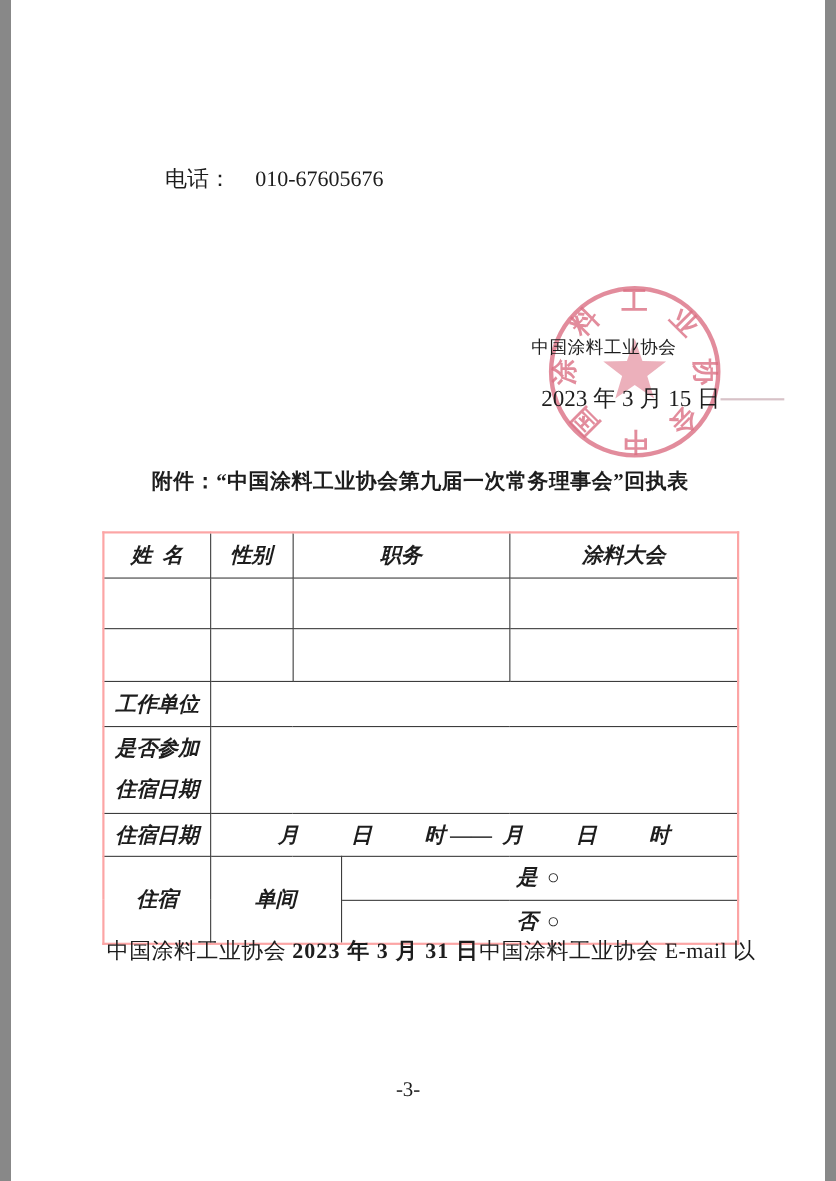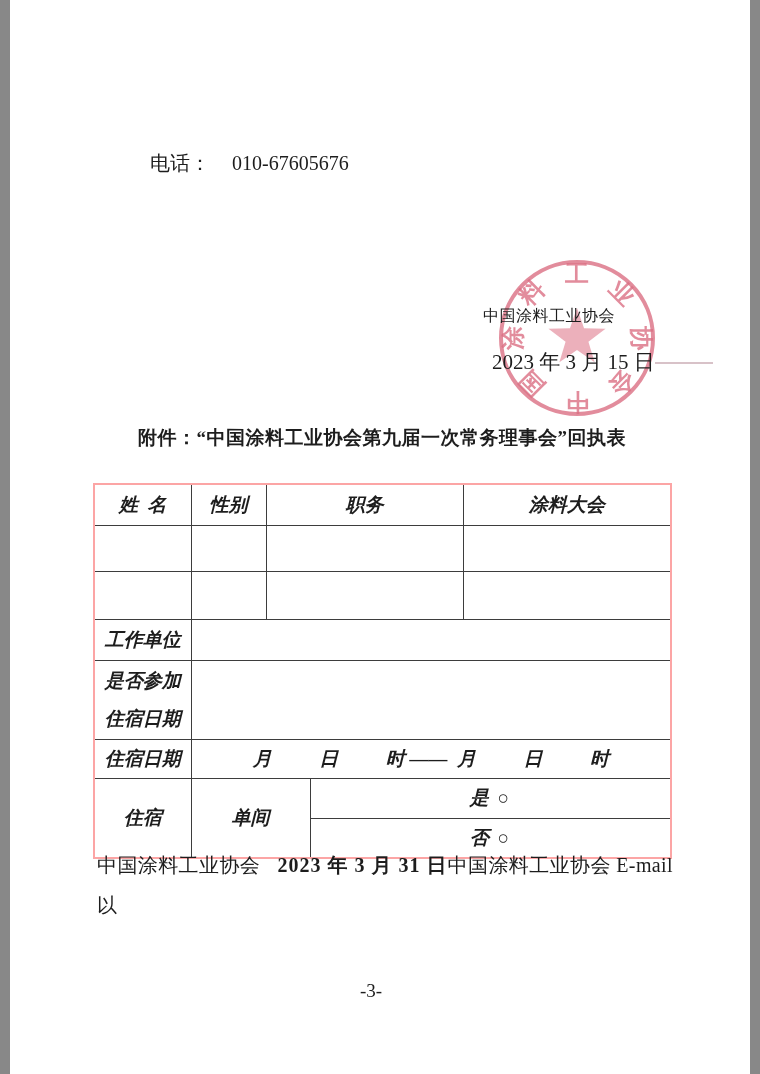--- a/index.html
+++ b/index.html
@@ -56,21 +56,21 @@
   .cell-label-left { text-align: left; padding-left: 6px; }
   .attend-label { line-height: 38px; }
   .stay-date-content { white-space: pre; text-align: center; }
   .option-cell { text-align: left; padding-left: 19px; letter-spacing: 2px; }
 
   
   .note {
     position: absolute; left: 87px; top: 845px; width: 596px;
     font-size: 20px; line-height: 40px; letter-spacing: 0.4px;
   }
-  .note b { letter-spacing: 1px; margin-left: 12px; }
+  .note b { letter-spacing: 1px; }
 
   .page-number { position: absolute; left: 0; right: 18px; top: 980px; text-align: center; font-size: 19px; }
 </style>
 </head>
 <body>
 
 <div class="page">
 
   <div class="contact">
     <div class="contact-line phone">

